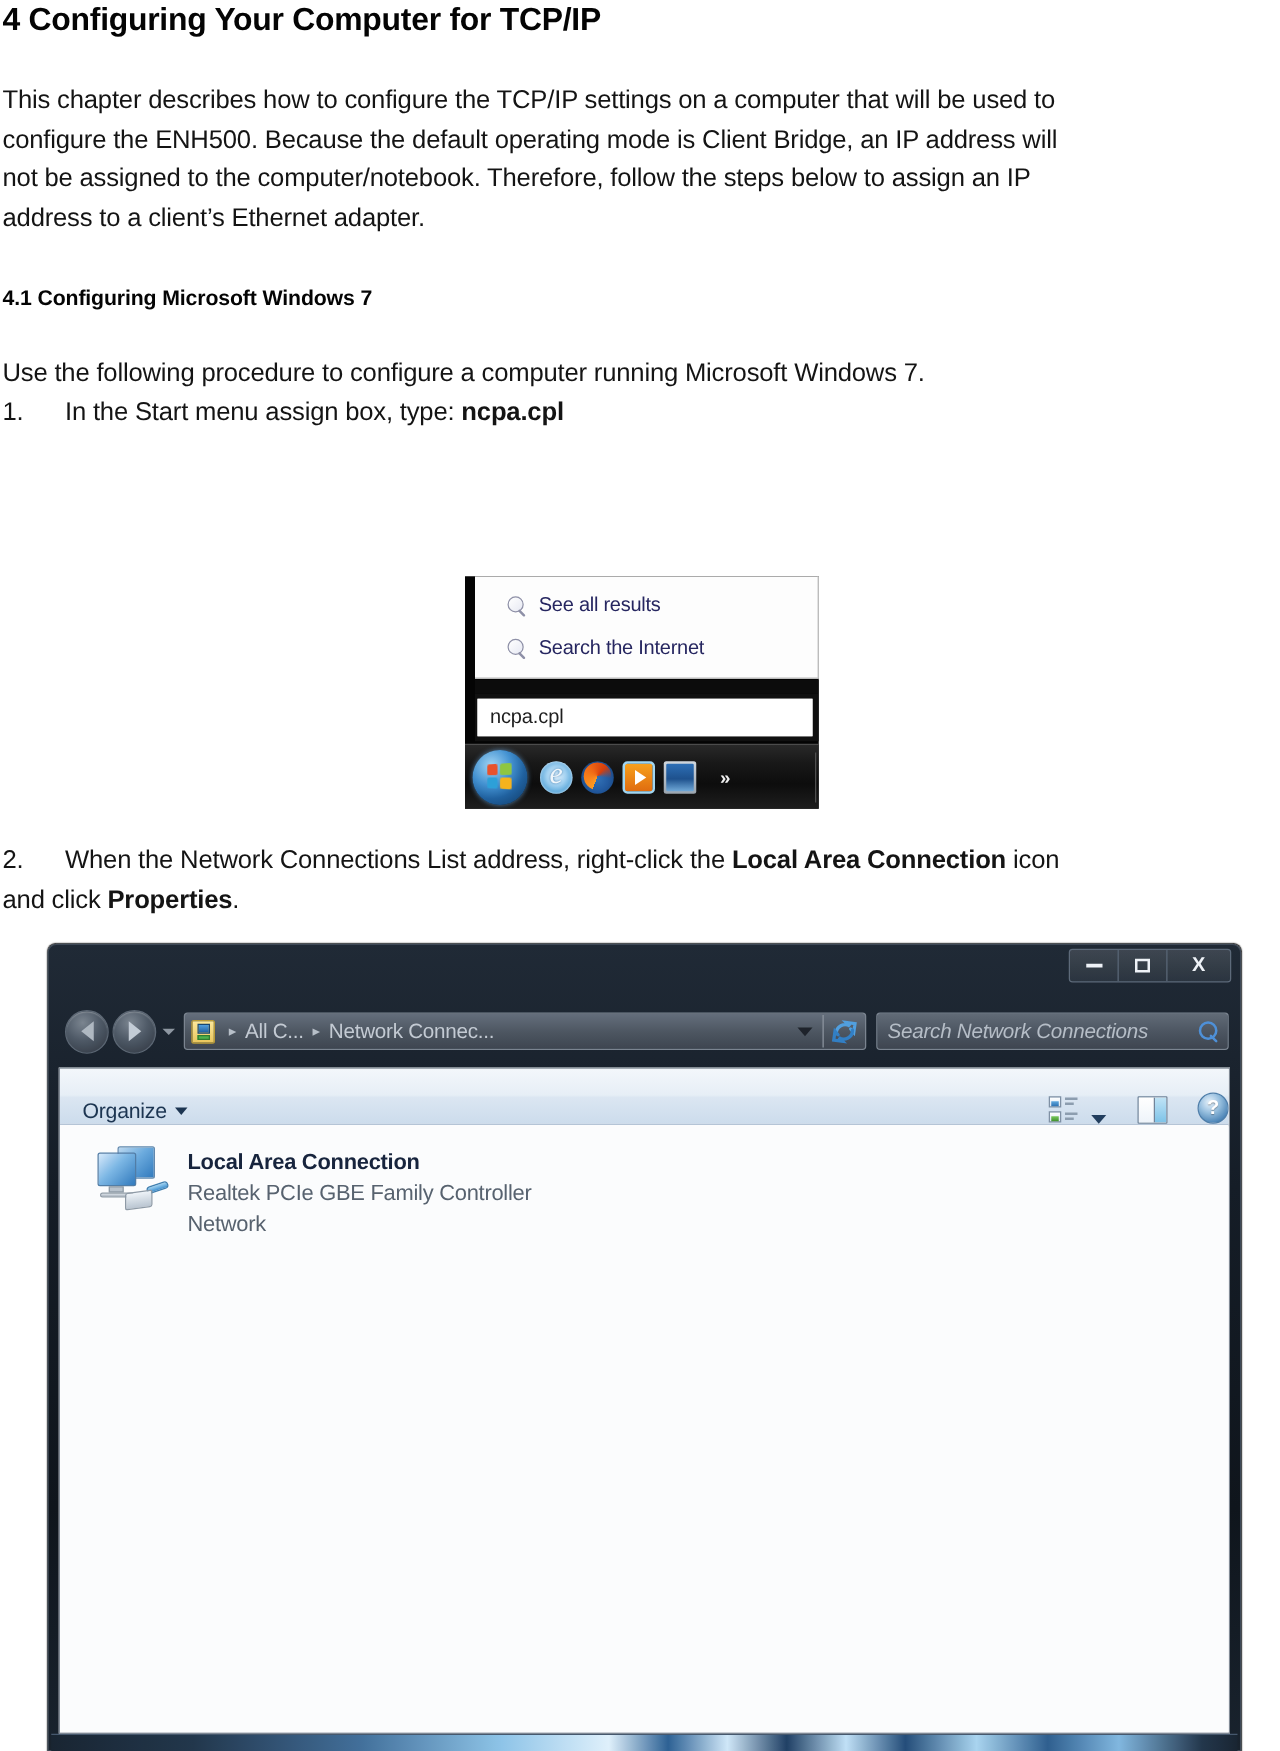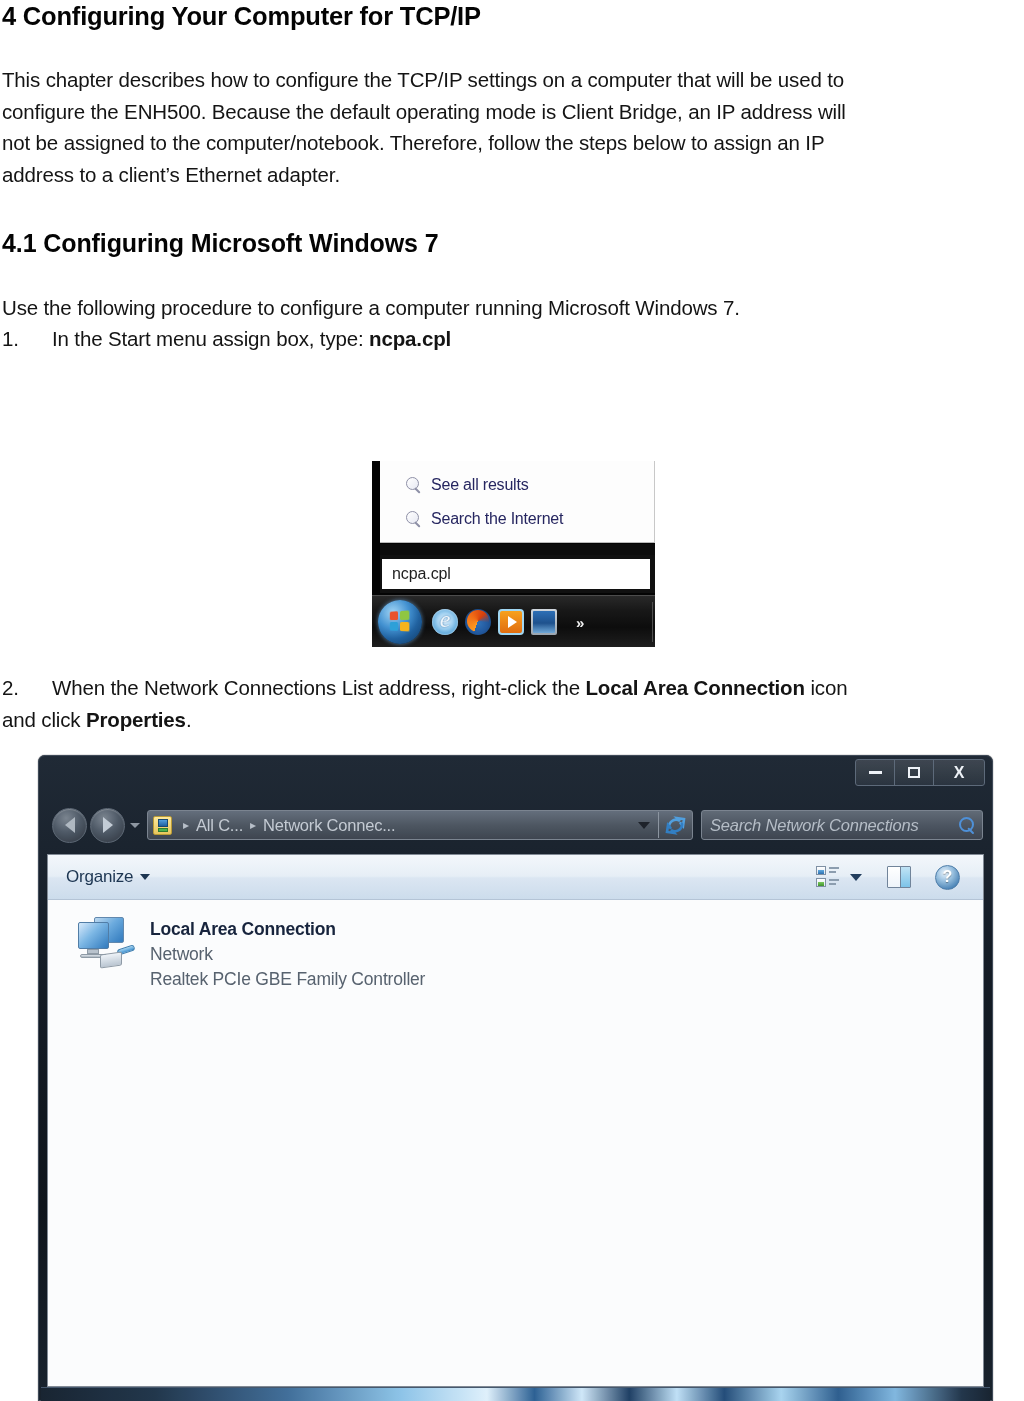--- a/index.html
+++ b/index.html
@@ -36,21 +36,21 @@
     font-size: 25.5px;
     font-weight: bold;
     letter-spacing: -0.2px;
     margin: 0;
     padding: 2px 0 0 2px;
     line-height: 1.1;
     color: #000;
   }
 
   h2.section-title {
-    font-size: 25px;
+    font-size: 17px;
     font-weight: bold;
     letter-spacing: -0.1px;
     margin: 0;
     padding: 0 0 0 2px;
     line-height: 1.1;
     color: #000;
   }
 
   p.para {
     font-size: 20.5px;
@@ -498,22 +498,22 @@
     background: #fbfcfd;
     border: 1px solid #7f8994;
     box-sizing: border-box;
     overflow: hidden;
   }
   .exp-toolbar {
     height: 45px;
     background: linear-gradient(to bottom,#f3f7fb 0%,#e6eef6 48%,#dbe6f2 52%,#ccdcec 100%);
     border-bottom: 1px solid #b3c4d6;
     display: flex;
-    align-items: center;
-    padding: 0 23px 0 18px;
+    align-items: flex-end;
+    padding: 0 0 0 18px;
     box-sizing: border-box;
   }
   .organize {
     font-size: 17px;
     color: #19324f;
     letter-spacing: -0.2px;
     display: flex;
     align-items: center;
   }
   .organize .caret {
@@ -881,22 +881,22 @@
             <span class="mon-front"></span>
             <span class="mon-stand"></span>
             <span class="mon-base"></span>
             <span class="rj45">
                 <span class="cable"></span>
                 <span class="body"></span>
               </span>
           </span>
           <span class="conn-text">
             <div class="conn-name">Local Area Connection</div>
+            <div class="conn-sub">Realtek PCIe GBE Family Controller</div>
             <div class="conn-sub">Network</div>
-            <div class="conn-sub">Realtek PCIe GBE Family Controller</div>
           </span>
         </div>
       </div>
     </div>
 
     <div class="exp-bottomstrip"></div>
   </div>
 
   <div class="scan-wash"></div>
 </div>

